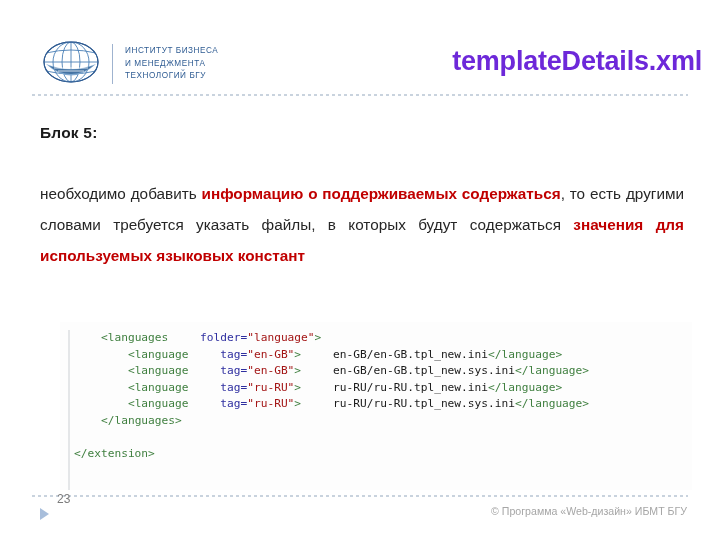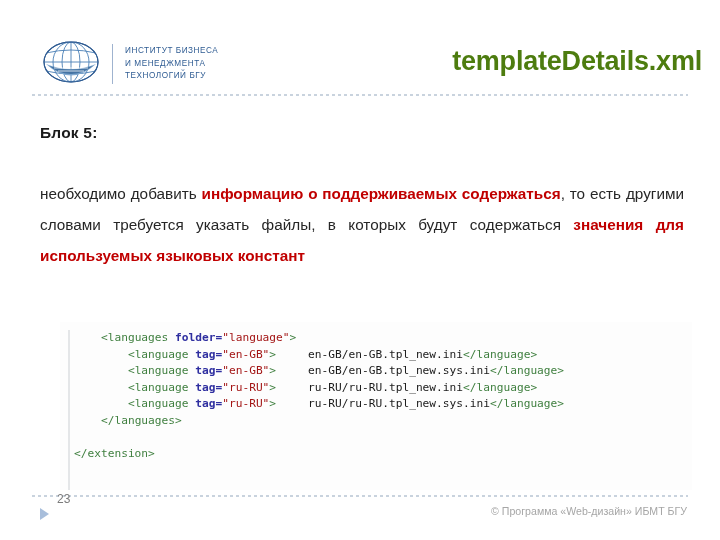--- a/index.html
+++ b/index.html
@@ -63,21 +63,21 @@
     white-space: nowrap;
   }
 
   .slide-title {
     position: absolute;
     right: 18px;
     top: 46px;
     font-family: "Liberation Sans", sans-serif;
     font-size: 27px;
     font-weight: bold;
-    color: #4d7c0f;
+    color: #6d28d9;
     letter-spacing: -0.2px;
     text-align: right;
     white-space: nowrap;
   }
 
   .dotted-rule {
     position: absolute;
     left: 32px;
     width: 656px;
     height: 2px;
@@ -140,21 +140,21 @@
     position: absolute;
     left: 74px;
     top: 330px;
     font-family: "DejaVu Sans Mono", monospace;
     font-size: 11.2px;
     line-height: 16.6px;
     white-space: pre;
     color: #222222;
   }
   .tok-tag    { color: #3f7f3f; }
-  .tok-attr   { color: #2f2fa0; font-weight: bold; }
+  .tok-attr   { color: #2f2fa0; font-weight: normal; margin-left: 25px; }
   .tok-val    { color: #a31515; }
   .tok-text   { color: #1a1a1a; margin-left: 32px; }
   .code-blank { display: block; height: 16.6px; }
 
   
   .footer-tri {
     position: absolute;
     left: 40px;
     top: 508px;
     width: 0;

